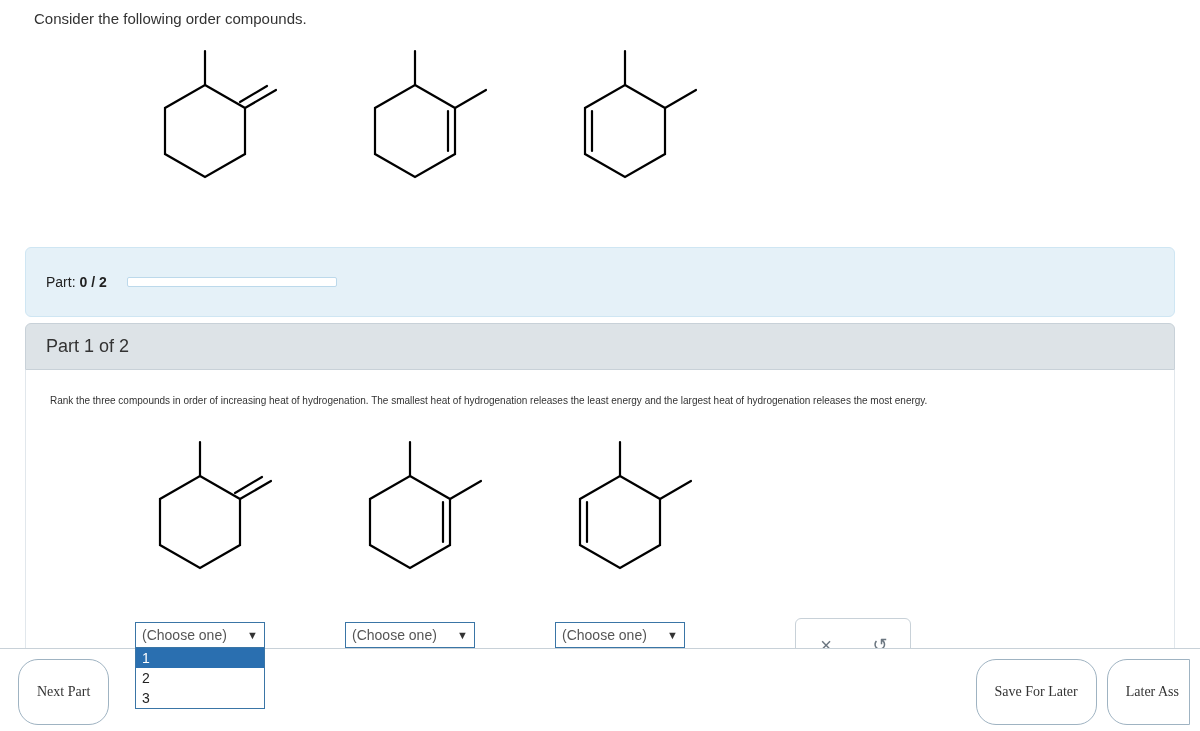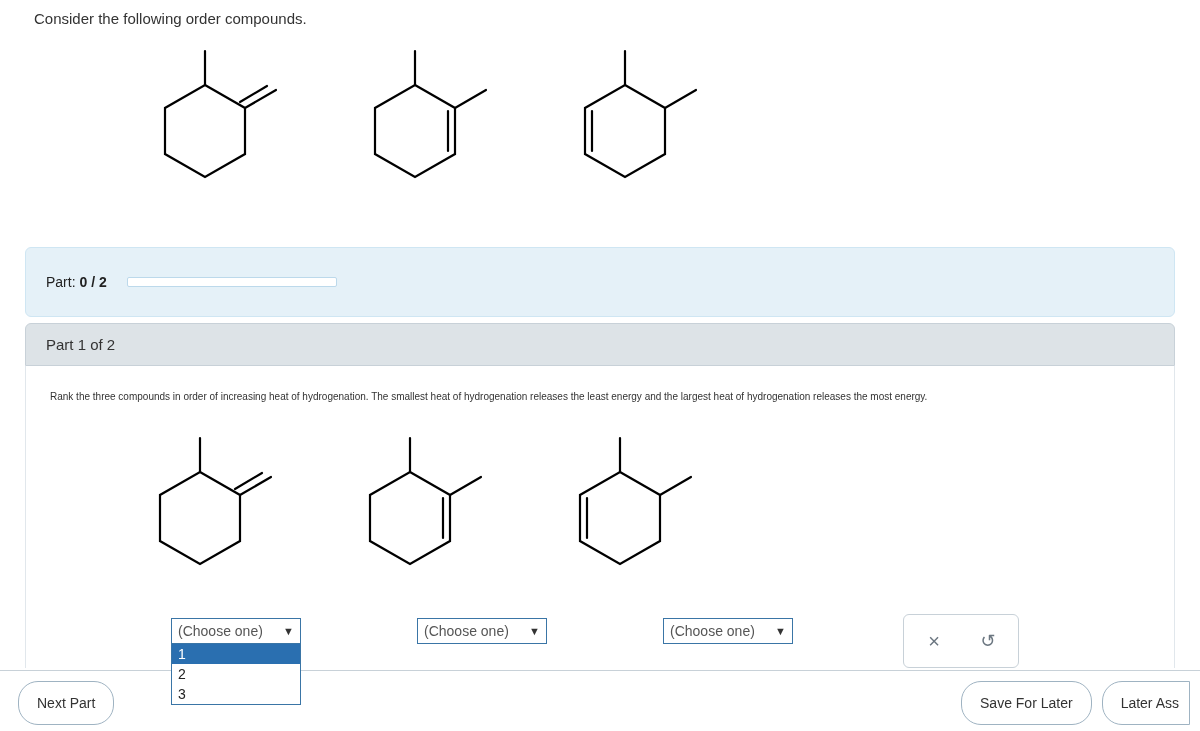--- a/index.html
+++ b/index.html
@@ -47,21 +47,21 @@
     position: absolute; left: 0; top: 0; bottom: 0;
     width: 0%;
     background: #5fb4e6;
   }
   .part-header {
     background: #dde3e7;
     border: 1px solid #c8d1d8;
     border-radius: 6px 6px 0 0;
     margin: 0 25px;
     padding: 12px 20px;
-    font-size: 15px;
+    font-size: 18px;
     color: #333;
   }
   .part-body {
     border-left: 1px solid #e1e7ec;
     border-right: 1px solid #e1e7ec;
     margin: 0 25px;
     padding: 24px 24px 0 24px;
     background: #fff;
   }
   .prompt {
@@ -74,21 +74,20 @@
     display: flex;
     align-items: flex-start;
     gap: 80px;
     padding-left: 85px;
     margin-top: -6px;
   }
   .answer-col {
     display: flex;
     flex-direction: column;
     align-items: flex-end;
-    margin-left: 36px;
   }
   .tools {
     display: flex;
     gap: 30px;
     border: 1px solid #c8d1d8;
     border-radius: 6px;
     padding: 14px 18px;
     margin-left: 30px;
     align-self: flex-start;
     margin-top: -4px;
@@ -142,25 +141,26 @@
     border-top: 1px solid #c8d1d8;
     padding: 10px 10px 6px 18px;
     display: flex;
     align-items: center;
     justify-content: space-between;
     background: #fff;
   }
   .btn {
     border: 1px solid #9fb3c2;
     border-radius: 20px;
-    padding: 13px 18px;
-    font-size: 14px;
-    background: #fff;
-    cursor: pointer;
-    color: #333;
+    padding: 24px 18px;
+    font-size: 14px;
+    background: #fff;
+    cursor: pointer;
+    color: #333;
+    font-family: Liberation Serif, serif;
   }
   .footer-right { display: flex; gap: 10px; }
 </style>
 </head>
 <body>
 
 <div class="question-stem">Consider the following order compounds.</div>
 
 <div class="compounds-row">
   <div class="compound">

